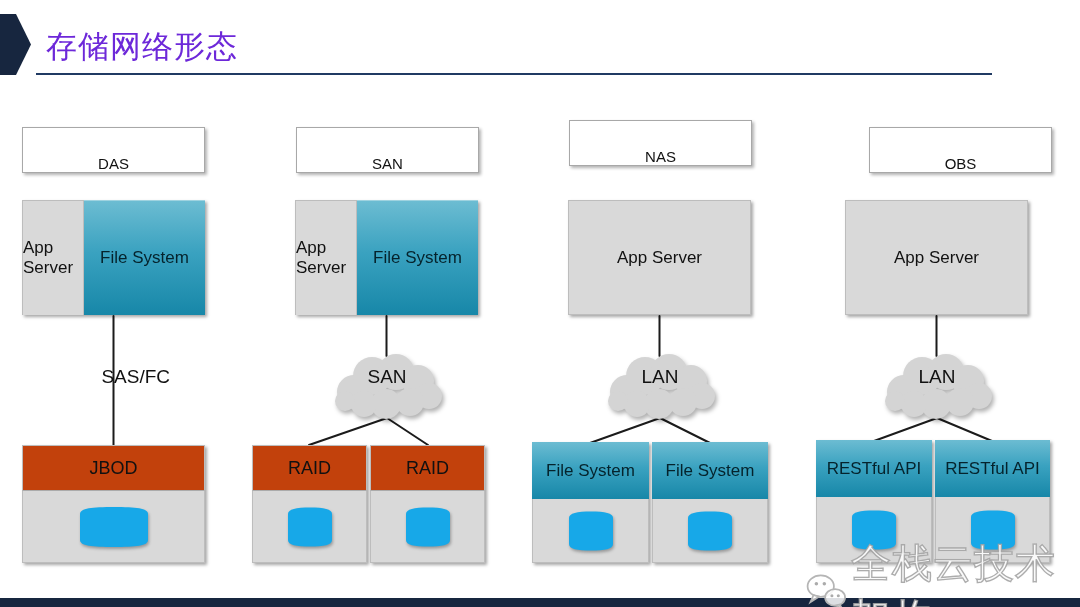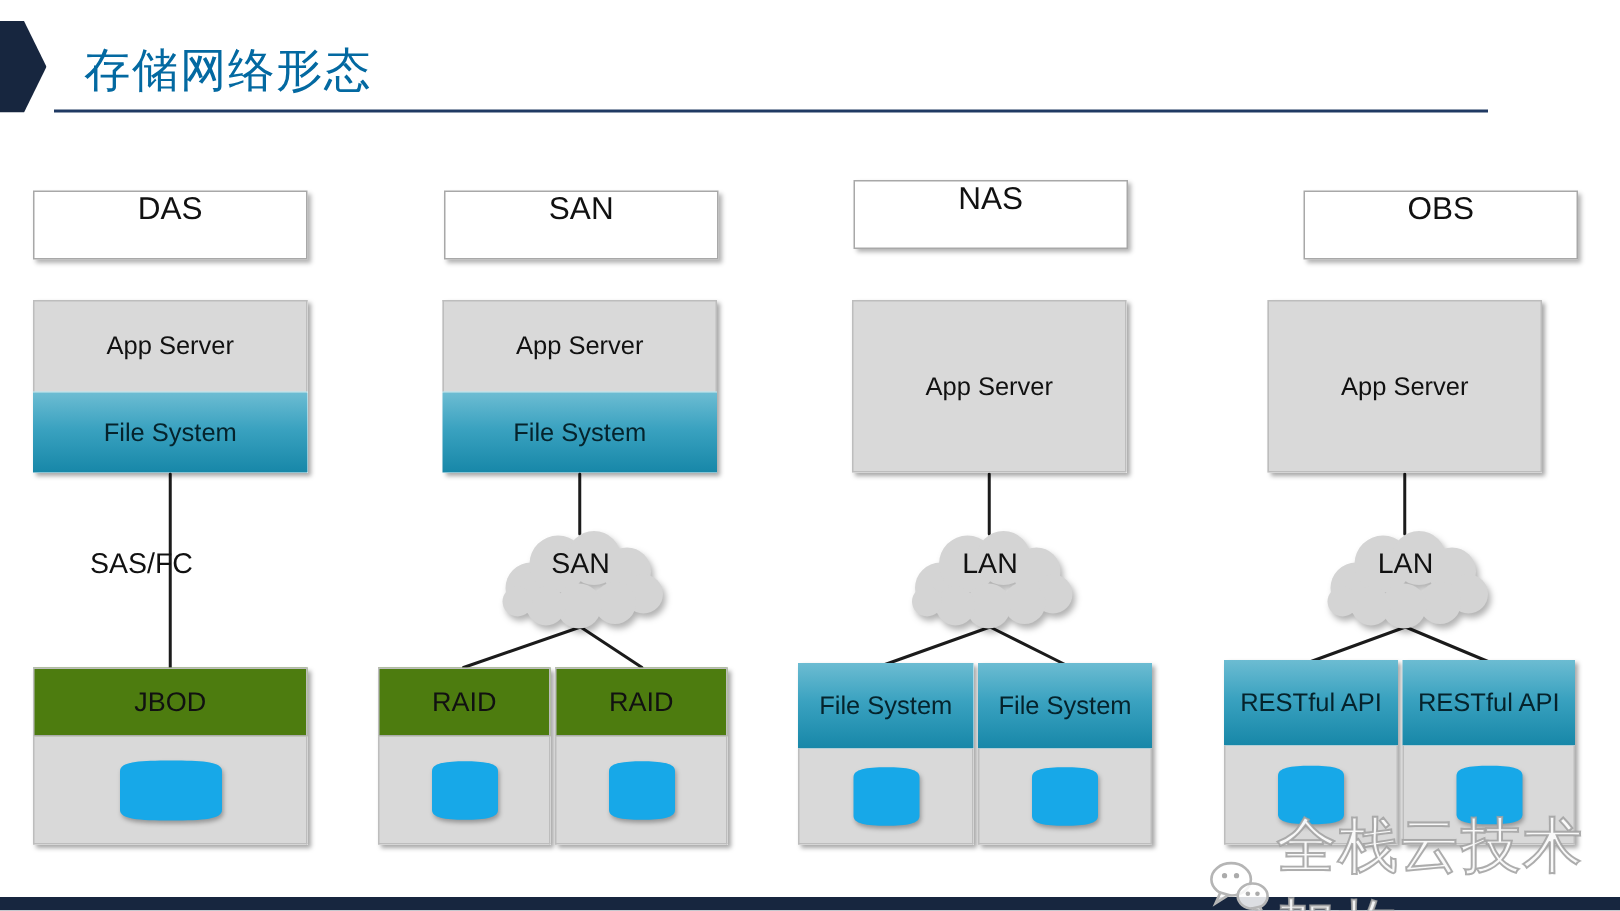--- a/index.html
+++ b/index.html
@@ -5,54 +5,54 @@
   html,body{margin:0;padding:0;}
   body{
     width:1080px;height:607px;position:relative;overflow:hidden;
     background:#ffffff;
     font-family:"Liberation Sans","DejaVu Sans",sans-serif;
     color:#111;
   }
   
   .title-chevron{position:absolute;left:0;top:14px;z-index:2;}
   .slide-title{
-    position:absolute;left:56px;top:26px;z-index:2;
-    font-size:31px;letter-spacing:1px;color:#0369a1;font-weight:500;
+    position:absolute;left:46px;top:26px;z-index:2;
+    font-size:31px;letter-spacing:1px;color:#6d28d9;font-weight:500;
   }
   .title-rule{position:absolute;left:36px;top:73px;width:956px;height:2px;background:#203a63;z-index:2;}
   .bottom-bar{position:absolute;left:0;top:598px;width:1080px;height:9px;background:#17263f;z-index:3;}
 
   
   .col-header{
     position:absolute;height:44px;width:181px;background:#ffffff;
     border:1px solid #a8a8a8;box-shadow:2px 2px 3px rgba(0,0,0,.30);
-    display:flex;align-items:flex-start;justify-content:center;
-    font-size:21px;z-index:2;
+    display:flex;align-items:flex-end;justify-content:center;
+    font-size:15px;z-index:2;
   }
   .server-box{
     position:absolute;width:183px;top:200px;height:115px;
     box-shadow:2px 2px 3px rgba(0,0,0,.35);z-index:2;
-    display:flex;flex-direction:column;
+    display:flex;
   }
   .srv-top{
     flex:0 0 60px;background:#d9d9d9;border:1px solid #bdbdbd;border-bottom:none;
     display:flex;align-items:center;justify-content:center;font-size:17px;
   }
   .srv-top.full{flex:1 1 auto;border-bottom:1px solid #bdbdbd;}
   .srv-teal{
     flex:1 1 auto;background:linear-gradient(180deg,#6cbcd2 0%,#3aa2c0 45%,#1787a8 100%);
     display:flex;align-items:center;justify-content:center;font-size:17px;color:#05232c;
     border-top:1px solid #9fd3e0;
   }
   .storage-box{
     position:absolute;box-shadow:2px 2px 3px rgba(0,0,0,.35);z-index:2;
     display:flex;flex-direction:column;
   }
   .st-header{
-    background:#4d7c0f;border:1px solid #bdbdbd;border-bottom:1px solid #ababab;
+    background:#c2410c;border:1px solid #bdbdbd;border-bottom:1px solid #ababab;
     display:flex;align-items:center;justify-content:center;font-size:18px;
     flex:0 0 44px;
   }
   .st-header.accent{
     flex:0 0 57px;border:none;color:#05232c;font-size:17px;
     background:linear-gradient(180deg,#6cbcd2 0%,#3aa2c0 45%,#1787a8 100%);
   }
   .st-body{
     flex:1 1 auto;background:#d9d9d9;border:1px solid #bdbdbd;border-top:none;
     display:flex;align-items:center;justify-content:center;
@@ -61,21 +61,21 @@
 
   
   .lines-layer{position:absolute;left:0;top:0;z-index:1;}
   .cloud{position:absolute;width:126px;height:78px;z-index:2;}
   .cloud svg{position:absolute;left:0;top:0;filter:drop-shadow(2px 3px 2px rgba(0,0,0,.30));}
   .cloud-label{
     position:absolute;left:0;top:22px;width:126px;text-align:center;
     font-size:19px;z-index:3;
   }
   .link-label{
-    position:absolute;left:60px;top:366px;width:110px;text-align:left;
+    position:absolute;left:60px;top:366px;width:110px;text-align:right;
     font-size:19px;z-index:2;
   }
 
   
   .watermark{
     position:absolute;left:804px;top:536px;z-index:4;
     display:flex;align-items:center;gap:4px;
   }
   .watermark-text{
     font-size:40px;letter-spacing:1px;

